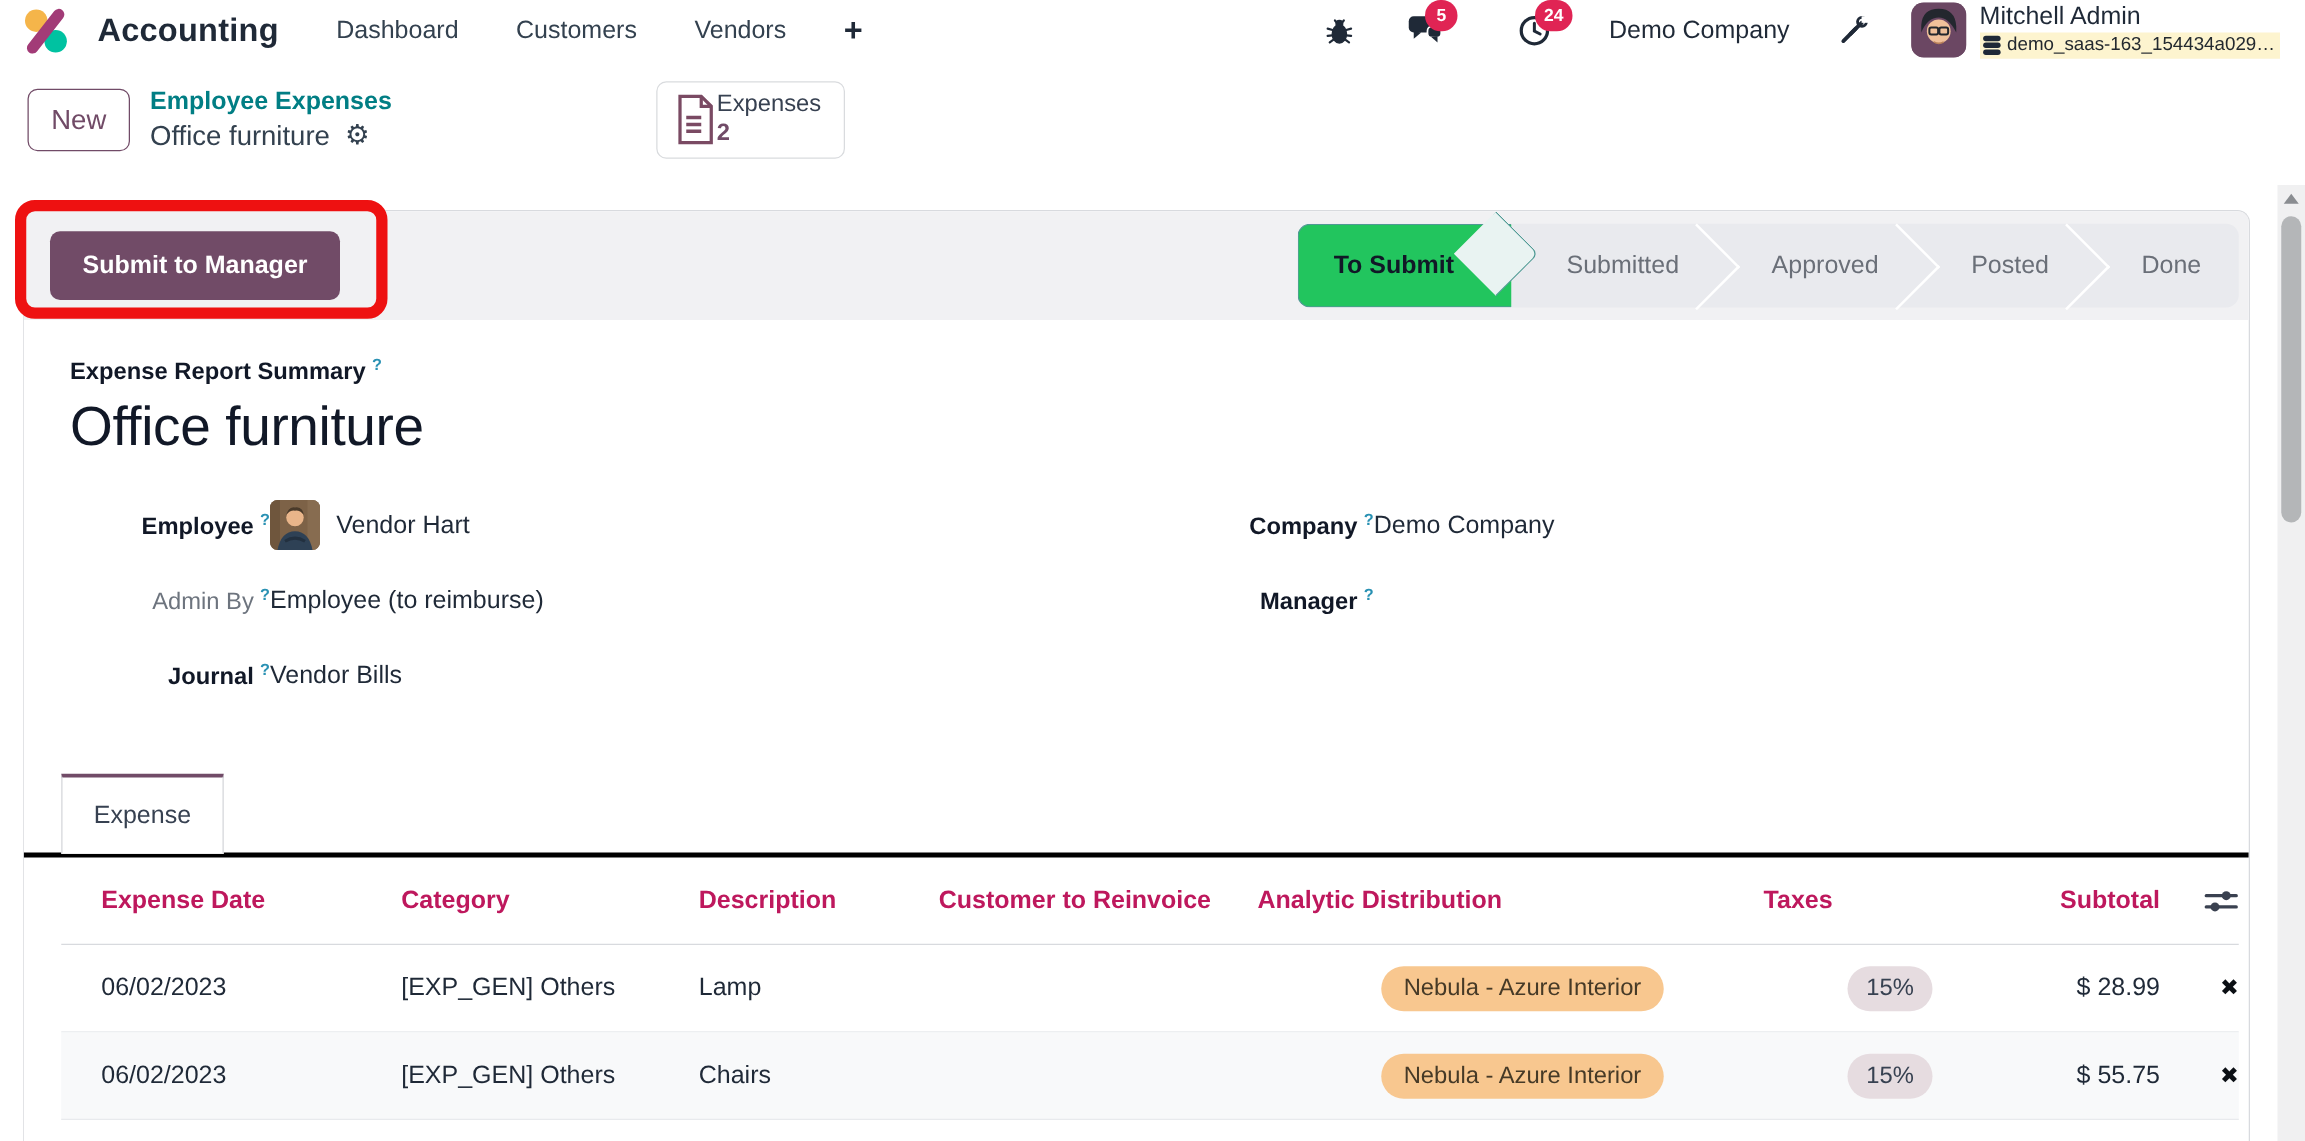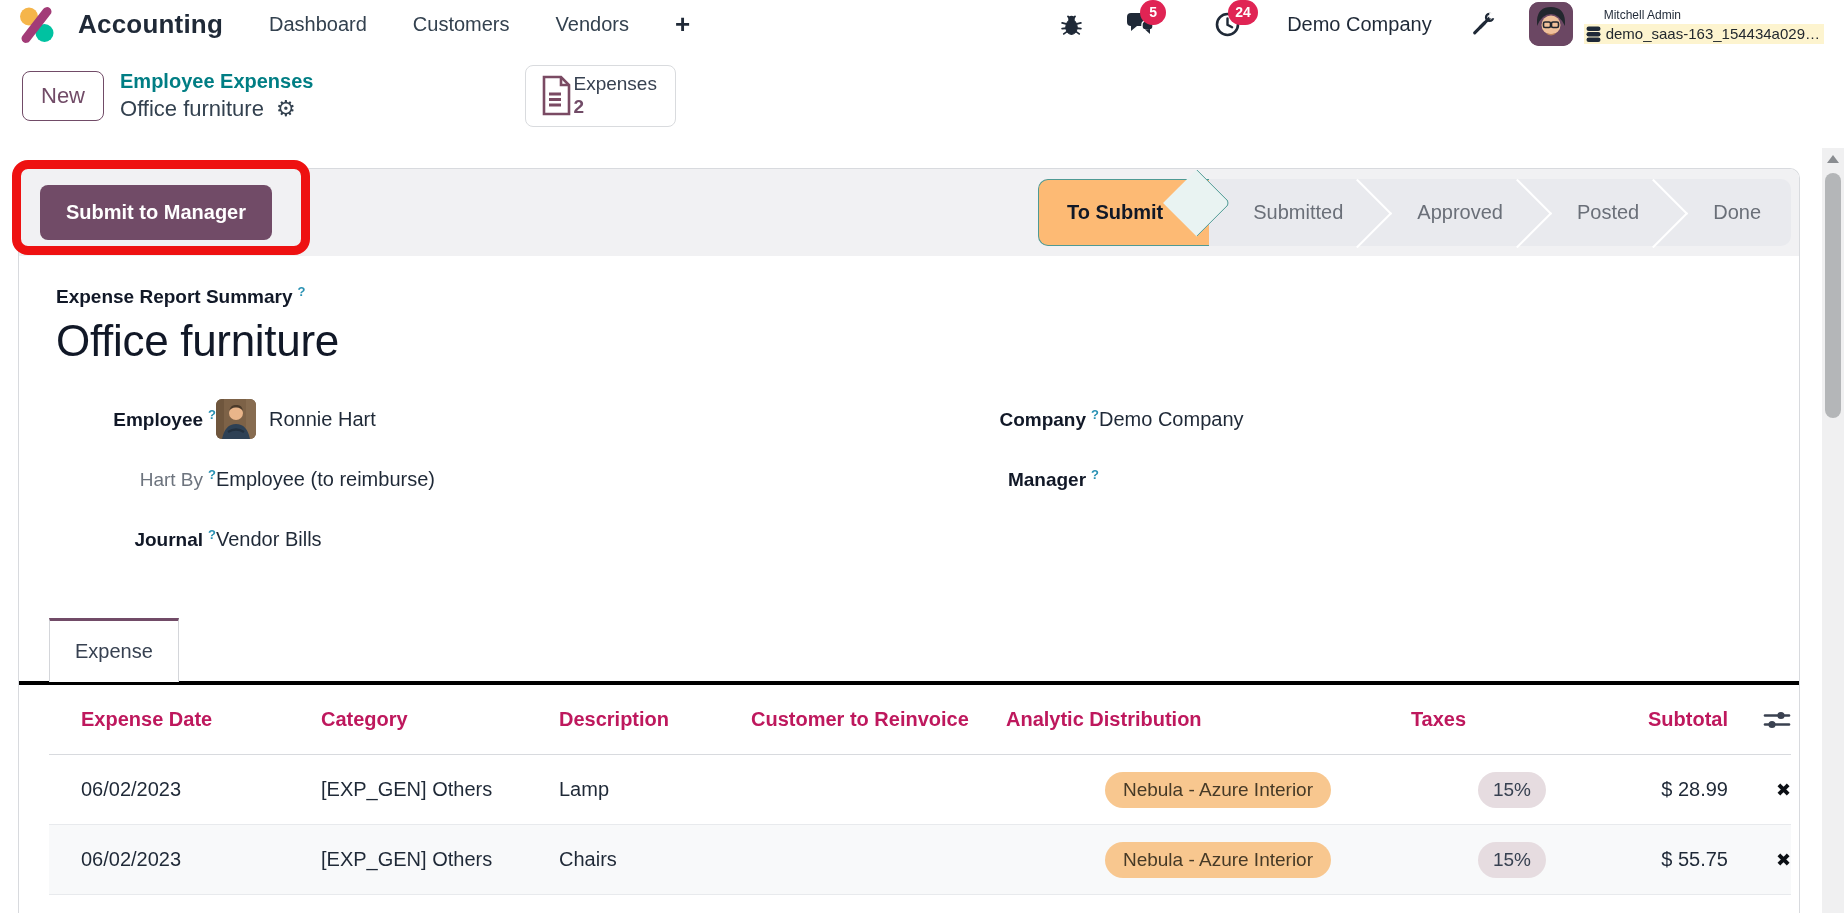--- a/index.html
+++ b/index.html
@@ -17,21 +17,21 @@
   .nav-plus { font-size:26px; font-weight:700; color:#1f2937; margin-left:46px; cursor:pointer; line-height:1; }
   .nav-right { margin-left:auto; display:flex; align-items:center; }
   .nav-icon-btn { position:relative; display:inline-flex; align-items:center; justify-content:center; cursor:pointer; }
   .nav-badge { position:absolute; top:-11px; left:14px; min-width:26px; height:25px; border-radius:13px;
     background:#e02454; color:#fff; font-size:14px; font-weight:700; display:flex; align-items:center;
     justify-content:center; padding:0 7px; }
   .nav-company { font-size:20px; color:#1f2937; margin:0 38px 0 46px; cursor:pointer; }
   .nav-wrench { margin-right:34px; }
   .nav-avatar { width:44px; height:44px; border-radius:10px; background:#6b4763; overflow:hidden; flex:0 0 auto; cursor:pointer; }
   .nav-user { margin-left:11px; line-height:1.25; }
-  .nav-user-name { font-size:12px; color:#1f2937;margin-left:20px; }
+  .nav-user-name { font-size:20px; color:#1f2937; }
   .nav-db { display:flex; align-items:center; gap:5px; background:#fdf4cf; padding:1px 4px 1px 2px;
     font-size:15px; color:#23292f; max-width:300px; white-space:nowrap; }
   
   .control-panel { height:95px; display:flex; align-items:center; padding:0 22px; background:#fff; }
   .btn-new { border:1px solid #714b67; color:#714b67; background:#fff; border-radius:8px;
     font-size:22px; padding:11px 18px; cursor:pointer; font-family:inherit; }
   .crumbs { margin-left:16px; line-height:1.2; }
   .crumb-parent { color:#017e84; font-weight:700; font-size:20px; cursor:pointer; display:block; }
   .crumb-current-line { display:flex; align-items:center; gap:12px; margin-top:3px; }
   .crumb-current { font-size:22px; color:#33414f; }
@@ -50,21 +50,21 @@
   .sheet { position:absolute; left:18px; top:168px; width:1782px; height:745px; background:#fff;
     border:1px solid #d8dade; border-bottom:none; border-radius:10px 10px 0 0; overflow:hidden; }
   .statusbar-strip { height:87px; background:#f1f1f3; display:flex; align-items:center; padding:0 8px 0 21px; position:relative; }
   .btn-submit { height:55px; padding:0 26px; background:#714b67; color:#fff; border:none; border-radius:8px;
     font-size:20px; font-weight:700; font-family:inherit; cursor:pointer; }
   .pipeline { position:absolute; right:8px; top:10px; height:67px; display:flex; background:#e9eaee; border-radius:10px; }
   .stage { position:relative; display:flex; align-items:center; padding:0 30px 0 44px; font-size:20px;
     color:#6a6f78; font-weight:500; cursor:pointer; }
   .stage + .stage::before { content:""; position:absolute; left:-40px; top:10px; width:47px; height:47px;
     transform:rotate(45deg); border-top:2.5px solid #fff; border-right:2.5px solid #fff; }
-  .stage.active { background:#fdba74; border:1px solid #4f9a94; border-right:none; border-radius:10px 0 0 10px;
+  .stage.active { background:#22c55e; border:1px solid #4f9a94; border-right:none; border-radius:10px 0 0 10px;
     color:#111827; font-weight:700; padding:0 46px 0 28px; z-index:3; }
   .stage.active::after { content:""; position:absolute; right:-12px; top:-1px; width:47px; height:47px;
     transform:rotate(45deg); border-top:1px solid #4f9a94; border-right:1px solid #4f9a94;
     background:#e9f3f2; border-top-right-radius:6px; }
   .stage.active + .stage::before { display:none; }
   
   .sheet-body { padding-top:28px; }
   .field-label { font-size:19px; font-weight:700; color:#111827; }
   .muted-label { font-weight:400; color:#6d747e; }
   .help { font-size:13px; font-weight:700; color:#2991b3; vertical-align:super; margin-left:5px; }
@@ -252,25 +252,25 @@
               <svg width="40" height="40" viewBox="0 0 40 40">
                 <rect width="40" height="40" fill="#7d6247"></rect>
                 <rect x="0" y="0" width="8" height="40" fill="#6f563d"></rect>
                 <rect x="30" y="0" width="10" height="40" fill="#876c50"></rect>
                 <circle cx="20" cy="14" r="7" fill="#e9b58a"></circle>
                 <path d="M13 12 Q15 5 20 6 Q26 5 27 12 Q24 8 20 8.5 Q16 8 13 12 Z" fill="#4a3a2a"></path>
                 <path d="M6 40 Q9 25 20 25 Q31 25 34 40 Z" fill="#2e4155"></path>
                 <path d="M12 33 Q20 28 28 33" stroke="#22303f" stroke-width="2.4" fill="none"></path>
               </svg>
             </span>
-            <span>Ronnie Hart</span>
-          </span>
-        </div>
-        <div class="frow">
-          <span class="lbl field-label muted-label"><span>Hart By</span><sup class="help">?</sup></span>
+            <span>Vendor Hart</span>
+          </span>
+        </div>
+        <div class="frow">
+          <span class="lbl field-label muted-label"><span>Admin By</span><sup class="help">?</sup></span>
           <span class="fval">
               <span>Employee (to reimburse)</span>
             </span>
         </div>
         <div class="frow">
           <span class="lbl field-label"><span>Journal</span><sup class="help">?</sup></span>
           <span class="fval">
               <span>Vendor Bills</span>
             </span>
         </div>

